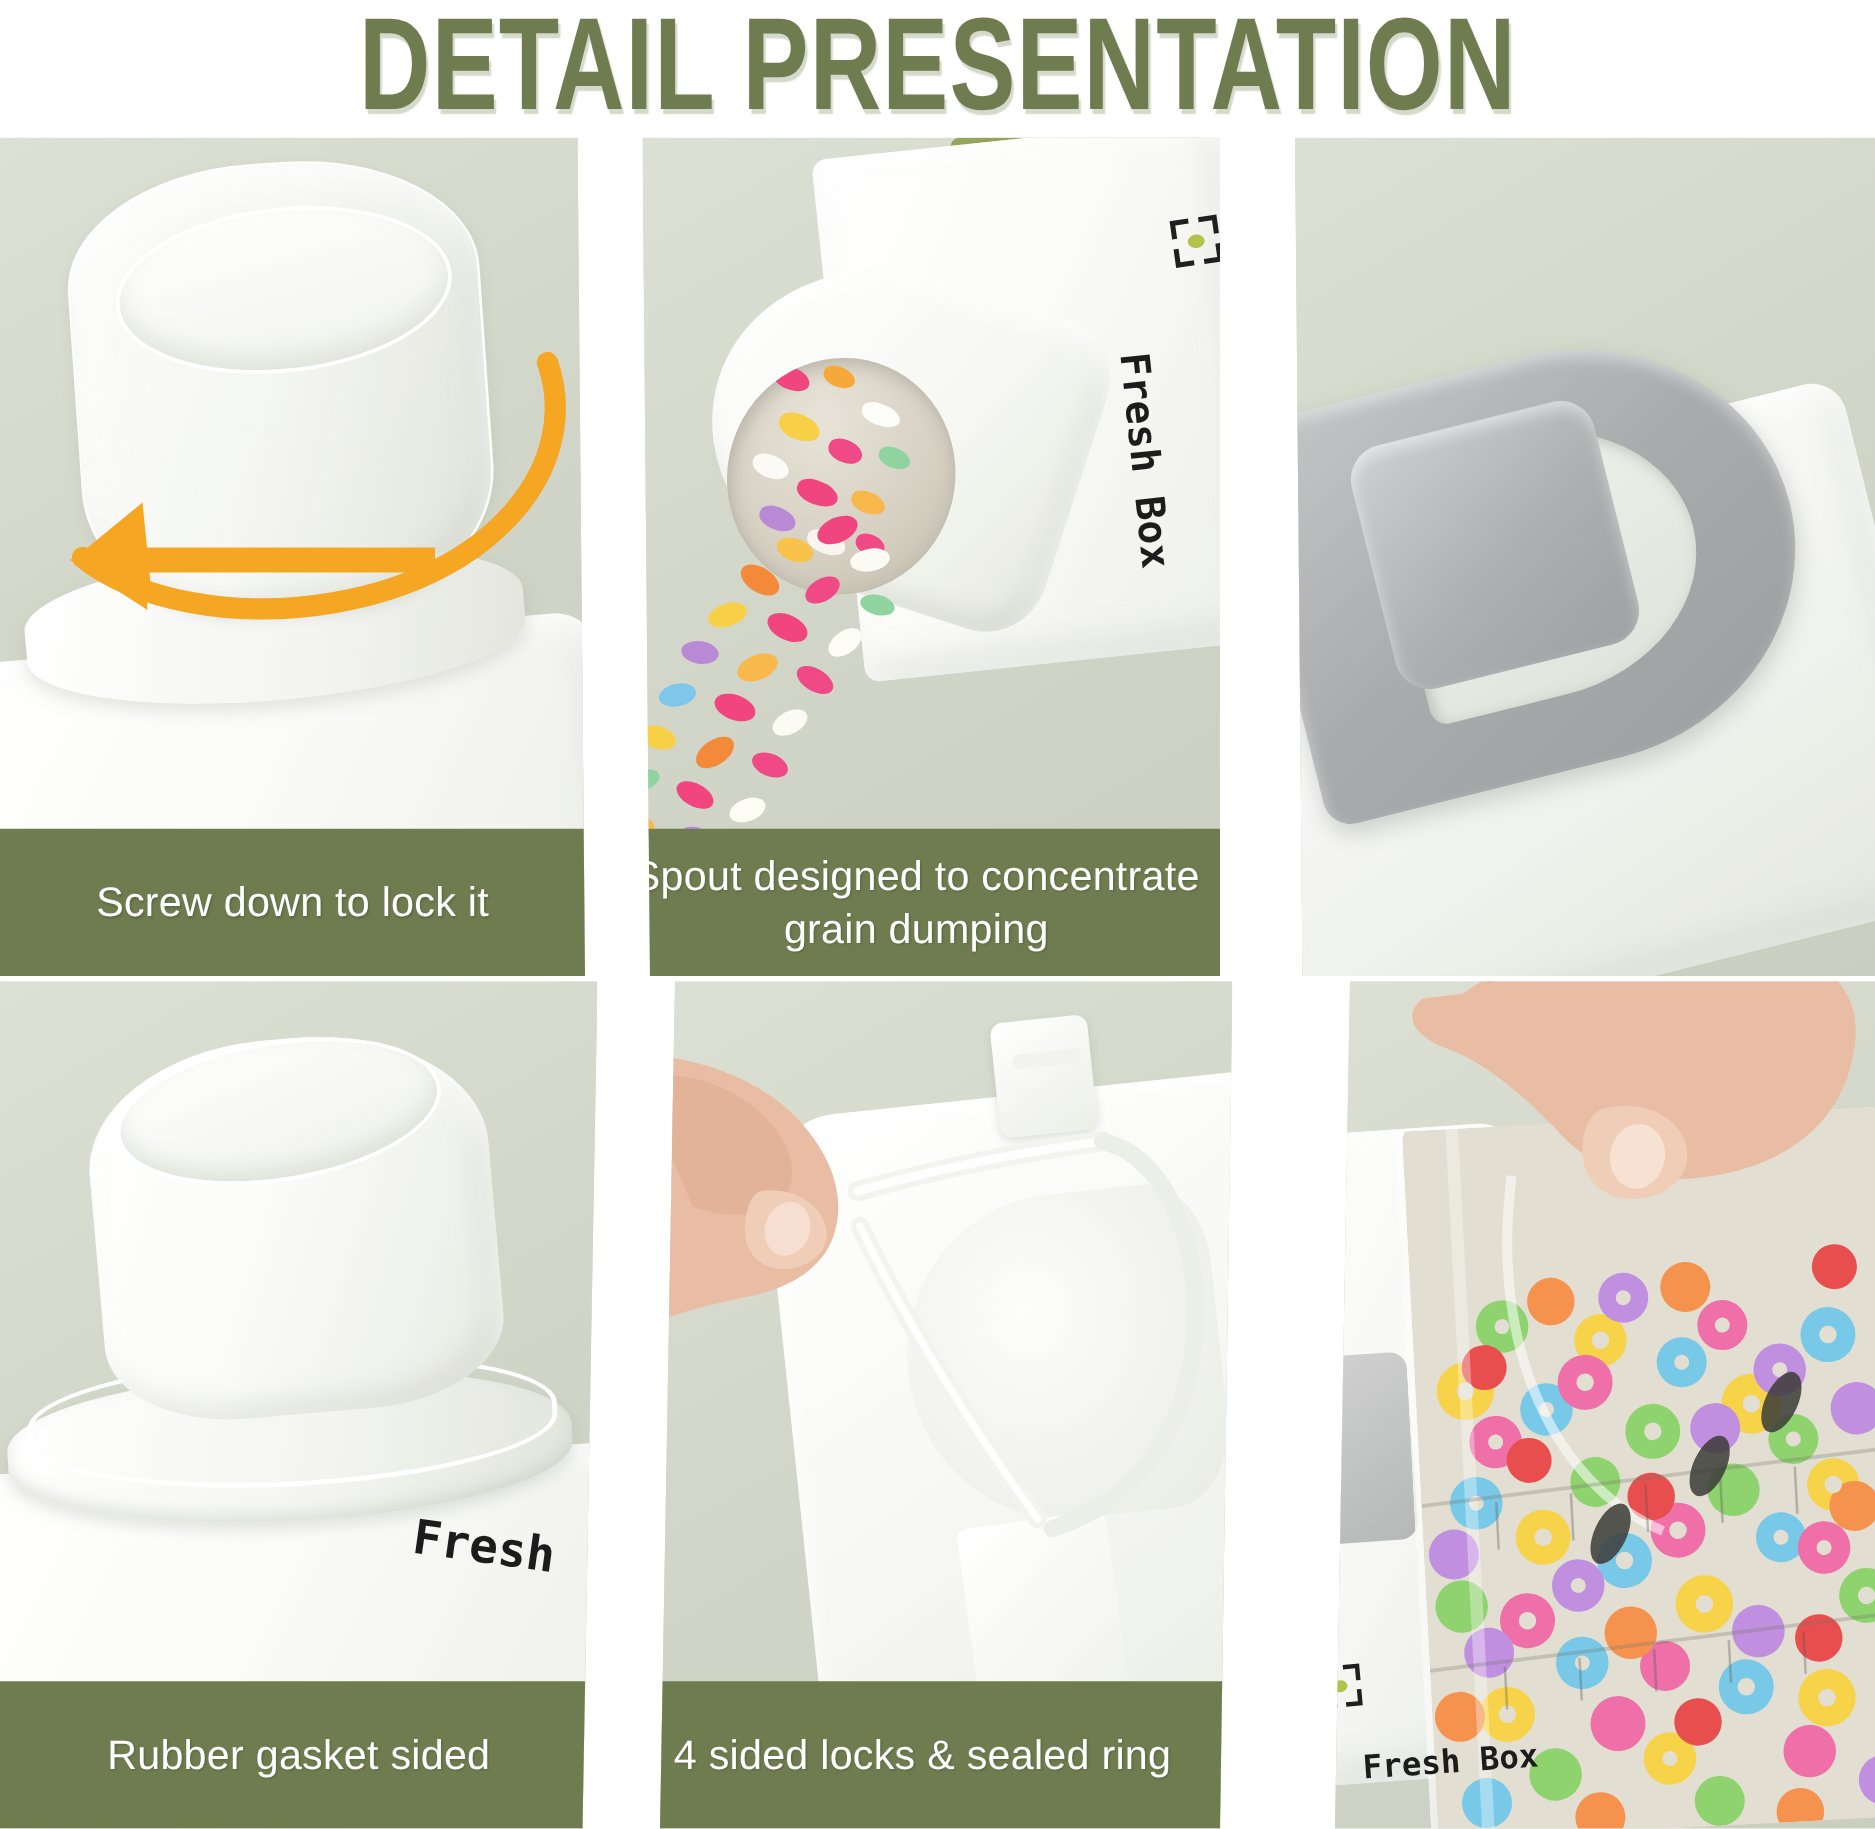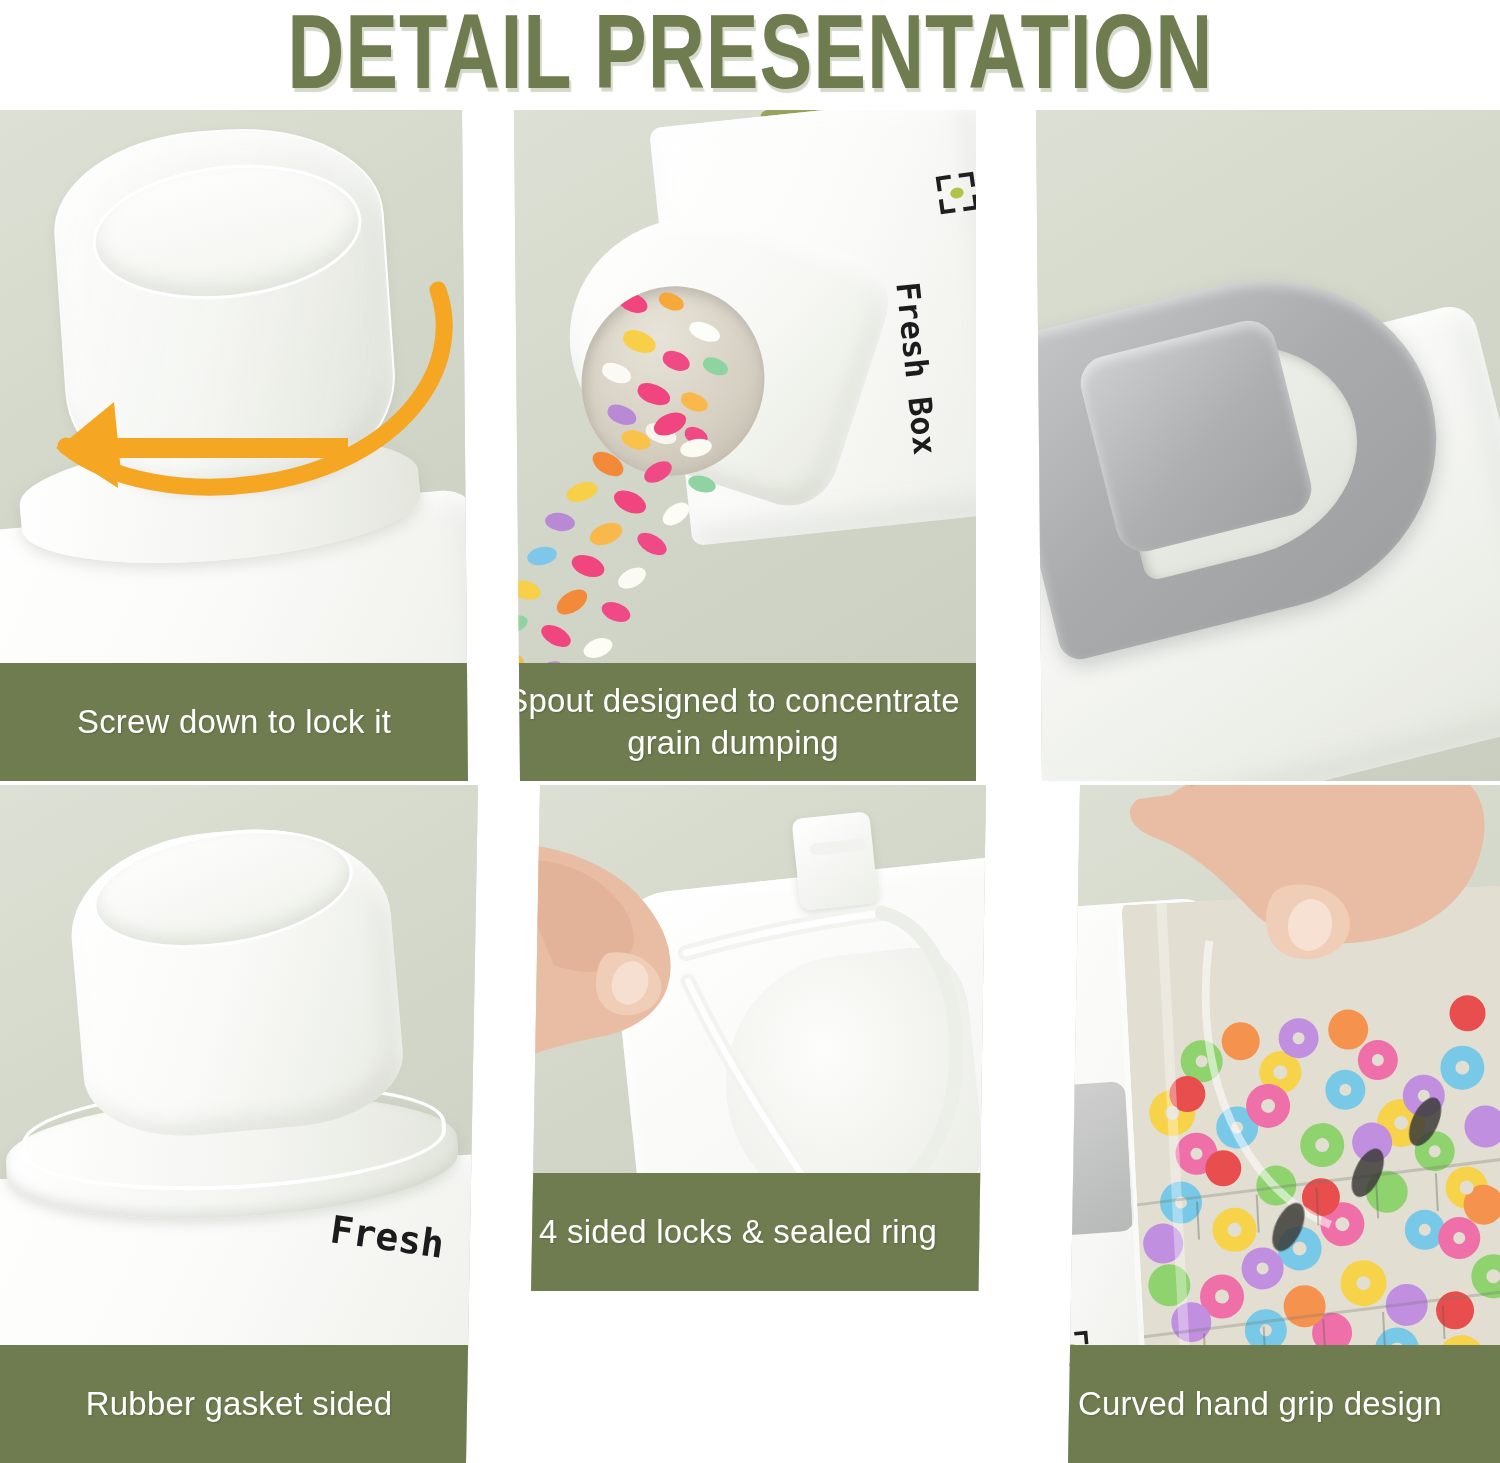--- a/index.html
+++ b/index.html
@@ -44,21 +44,21 @@
   .cell.t1 { left: 0px;    top: 6px; width: 468px; height: 671px;
              clip-path: polygon(0 0, 462px 0, 468px 671px, 0 671px); }
   .cell.t2 { left: 490px;  top: 6px; width: 486px; height: 671px;
              clip-path: polygon(24px 0, 486px 0, 486px 671px, 30px 671px); }
   .cell.t3 { left: 1000px; top: 6px; width: 500px; height: 671px;
              clip-path: polygon(36px 0, 500px 0, 500px 671px, 42px 671px); }
 
   
   .cell.b1 { left: 0px;    top: 0px; width: 478px; height: 678px;
              clip-path: polygon(0 0, 478px 0, 466px 678px, 0 678px); }
-  .cell.b2 { left: 490px;  top: 0px; width: 496px; height: 506px;
+  .cell.b2 { left: 490px;  top: 0px; width: 496px; height: 678px;
              clip-path: polygon(50px 0, 496px 0, 486px 678px, 38px 678px); }
   .cell.b3 { left: 1020px; top: 0px; width: 480px; height: 678px;
              clip-path: polygon(60px 0, 480px 0, 480px 678px, 48px 678px); }
 
   .photo { position: absolute; inset: 0; }
 
   
   .caption {
     position: absolute; left: 0; right: 0; bottom: 0;
     background: #6f7c4f;
@@ -589,16 +589,15 @@
         <svg class="logo-mark" style="left:28px; top:540px; width:48px; height:48px; transform:rotate(-5deg);" viewBox="0 0 40 40">
           <path d="M6 6 h11 v3 h-8 v8 h-3 z" fill="#1f1f1f"></path>
           <path d="M34 6 h-11 v3 h8 v8 h3 z" fill="#1f1f1f"></path>
           <path d="M6 34 h11 v-3 h-8 v-8 h-3 z" fill="#1f1f1f"></path>
           <path d="M34 34 h-11 v-3 h8 v-8 h3 z" fill="#1f1f1f"></path>
           <ellipse cx="20" cy="20" rx="5" ry="4" fill="#b3c24a"></ellipse>
         </svg>
 
         <div class="brand" style="left:70px; top:610px; font-size:26px; transform:rotate(-4deg);">Fresh Box</div>
       </div>
-      <div class="caption cap-2">Curved hand grip design</div>
     </div>
   </div>
 </div>
 
 </body></html>

